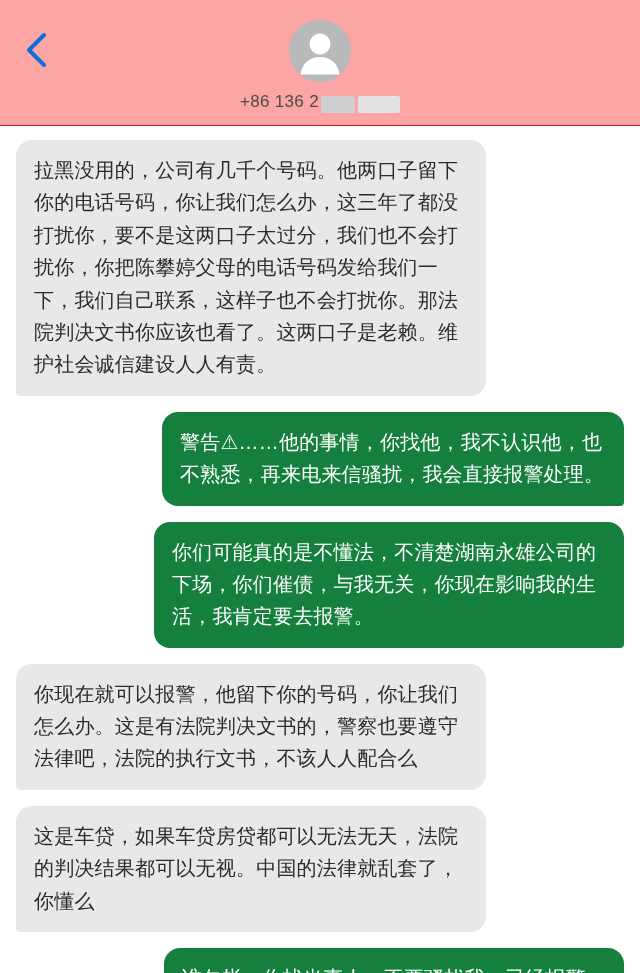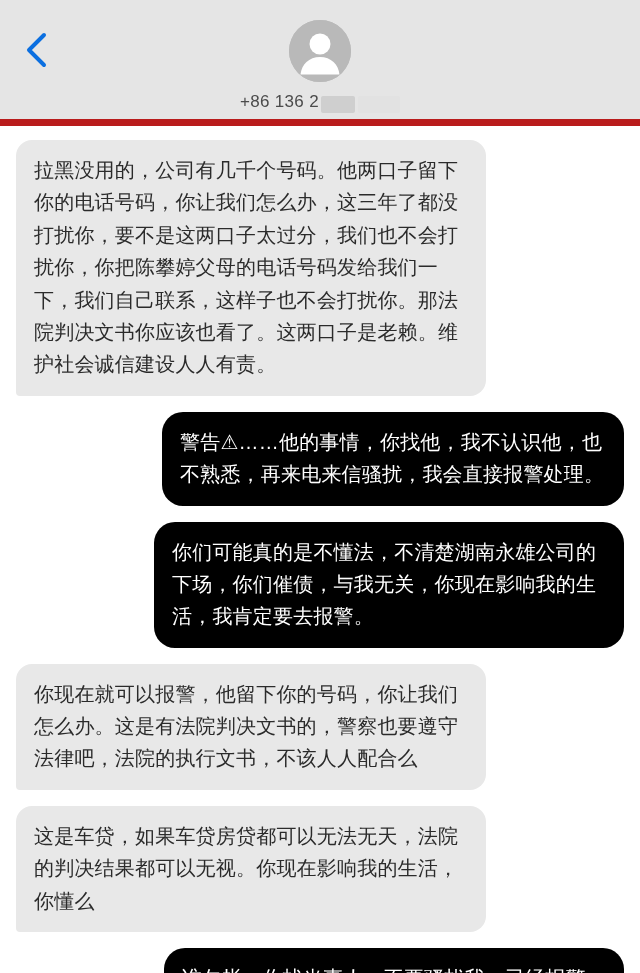--- a/index.html
+++ b/index.html
@@ -14,22 +14,22 @@
     width: 640px;
     height: 973px;
     background: #ffffff;
     overflow: hidden;
   }
 
   
   .header {
     position: relative;
     height: 126px;
-    background: #e5e5e5;
-    border-bottom: 7px solid #b91c1c;
+    background: #fca5a5;
+    border-bottom: 1px solid #b91c1c;
   }
   .back-btn {
     position: absolute;
     left: 16px;
     top: 30px;
     width: 40px;
     height: 40px;
     display: flex;
     align-items: center;
     justify-content: center;
@@ -94,24 +94,23 @@
     letter-spacing: 0.2px;
     word-break: break-all;
     white-space: pre-wrap;
   }
   .bubble.in {
     background: #e8e8e8;
     color: #2b2b2b;
     border-bottom-left-radius: 4px;
   }
   .bubble.out {
-    background: #000000;
+    background: #15803d;
     color: #ffffff;
     border-bottom-right-radius: 4px;
-    border-radius: 21px;
   }
   .bubble.in::after {
     content: "";
     position: absolute;
     left: -7px;
     bottom: 0;
     width: 14px;
     height: 16px;
     background: #e8e8e8;
     border-bottom-right-radius: 14px 10px;
@@ -167,21 +166,21 @@
 
     <div class="row out">
       <div class="bubble out wide">你们可能真的是不懂法，不清楚湖南永雄公司的下场，你们催债，与我无关，你现在影响我的生活，我肯定要去报警。</div>
     </div>
 
     <div class="row in">
       <div class="bubble in wide">你现在就可以报警，他留下你的号码，你让我们怎么办。这是有法院判决文书的，警察也要遵守法律吧，法院的执行文书，不该人人配合么</div>
     </div>
 
     <div class="row in">
-      <div class="bubble in wide">这是车贷，如果车贷房贷都可以无法无天，法院的判决结果都可以无视。你现在影响我的生活，你懂么</div>
+      <div class="bubble in wide">这是车贷，如果车贷房贷都可以无法无天，法院的判决结果都可以无视。中国的法律就乱套了，你懂么</div>
     </div>
 
     <div class="row out">
       <div class="bubble out">谁欠帐，你找当事人，不要骚扰我。已经报警。</div>
     </div>
 
   </div>
 
 </div>
 

